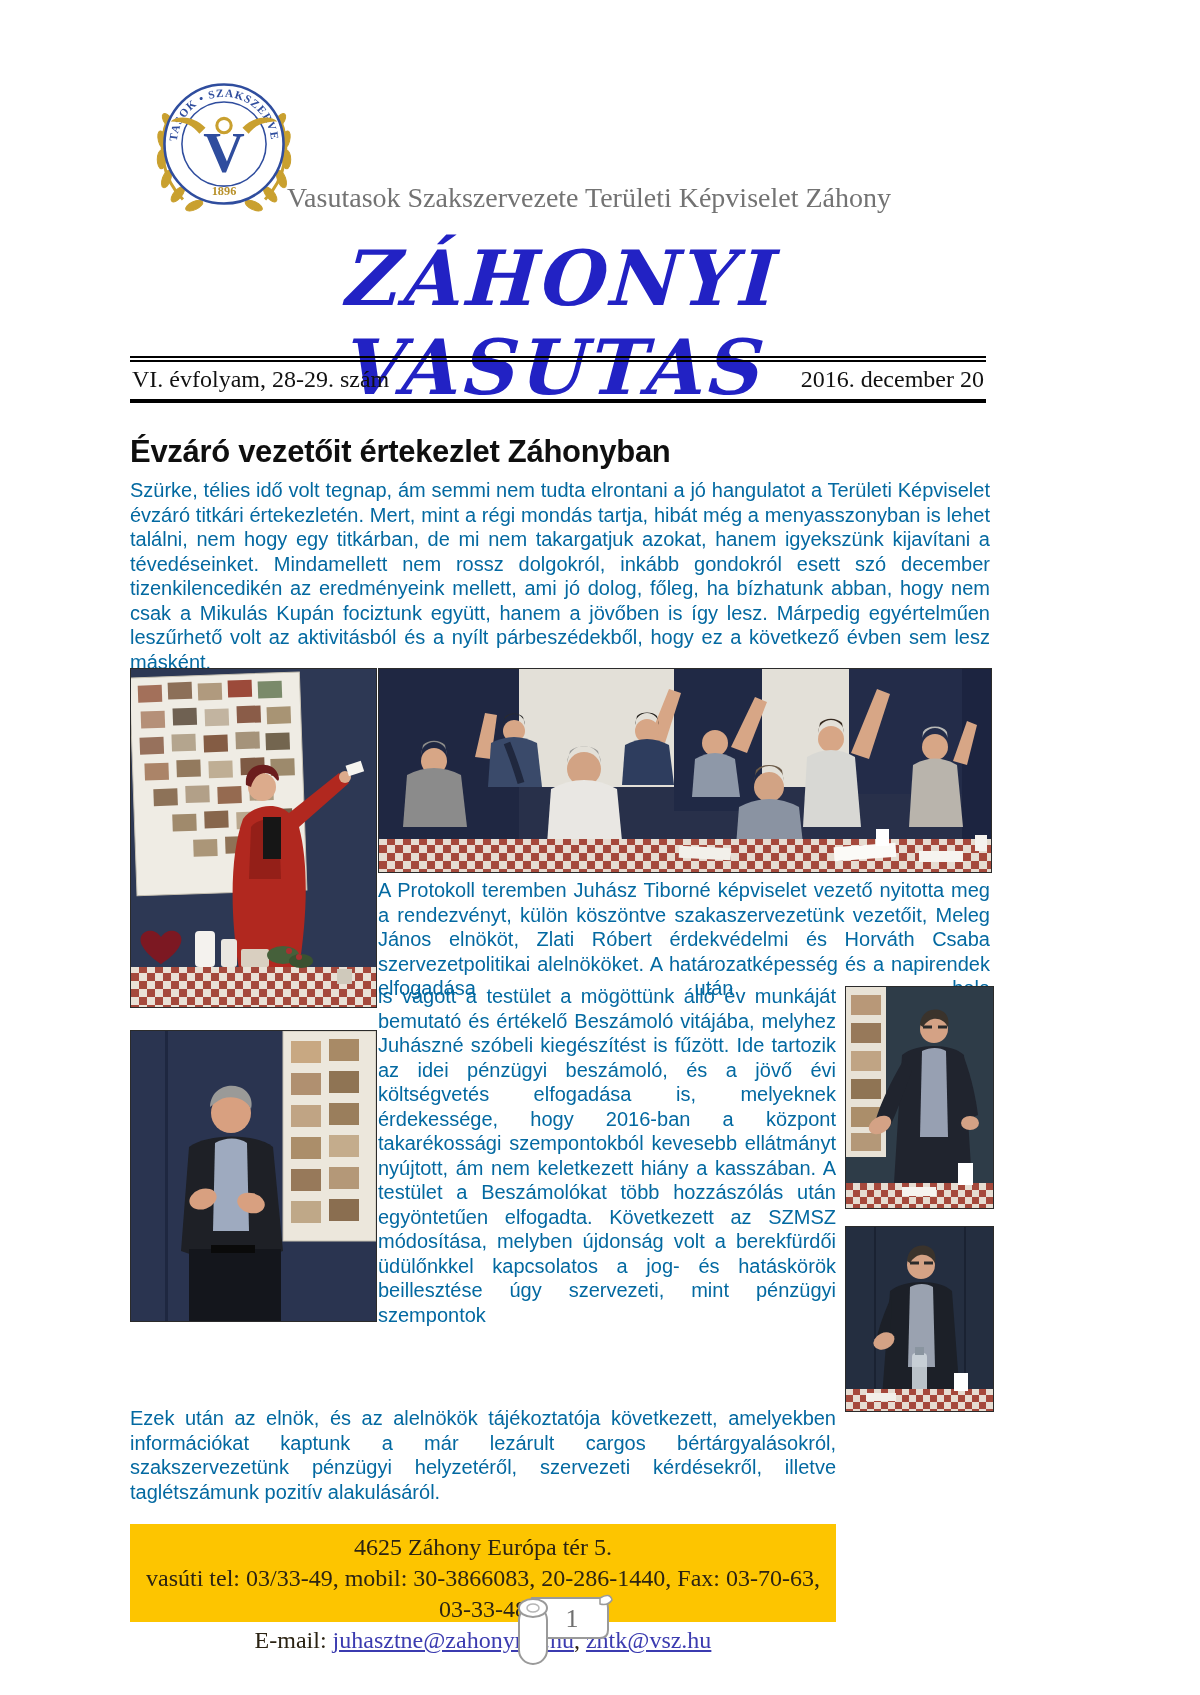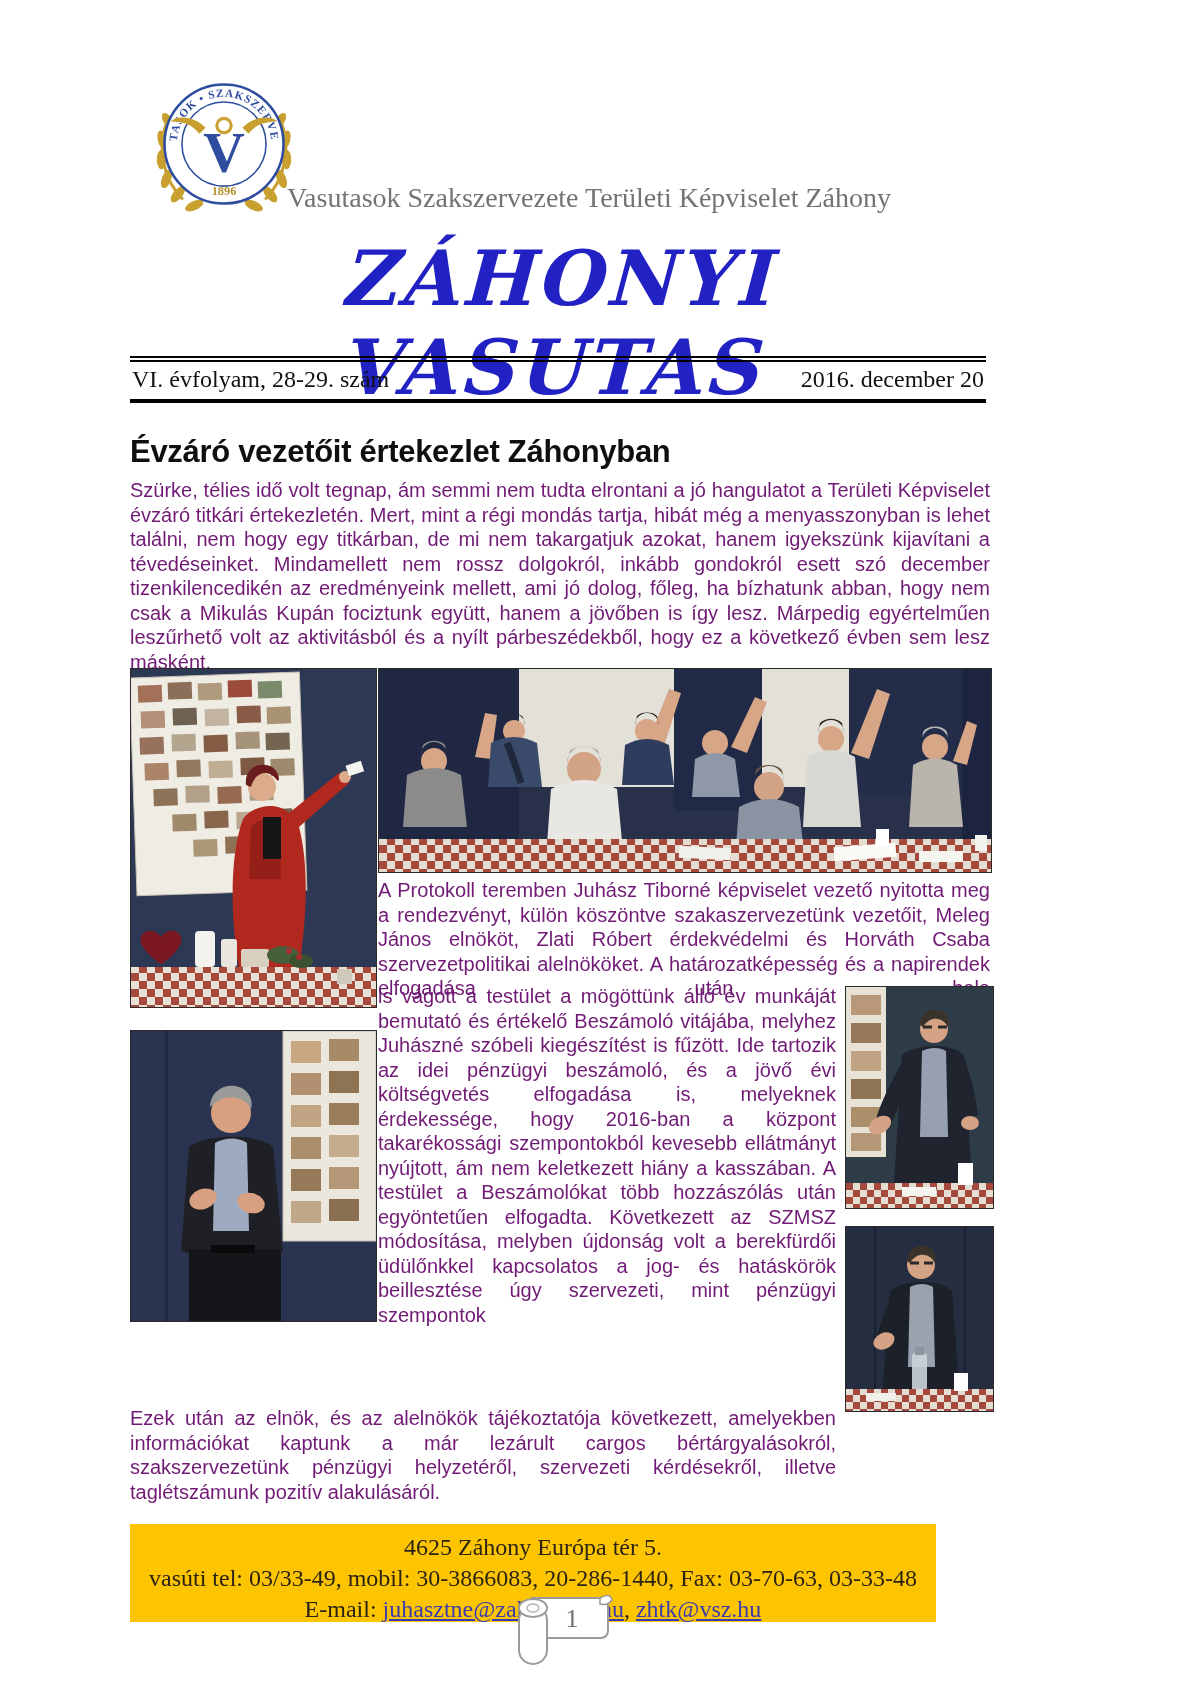--- a/index.html
+++ b/index.html
@@ -6,25 +6,25 @@
   .page{position:relative;width:1200px;height:1695px;background:#ffffff;overflow:hidden;
         font-family:"Liberation Sans",sans-serif;color:#1c1c1c;}
   .abs{position:absolute;}
   .org-line{font-family:"Liberation Serif",serif;font-size:28px;color:#737373;white-space:nowrap;}
   .masthead{width:860px;text-align:center;font-family:"DejaVu Serif",serif;font-style:italic;
             font-weight:bold;font-size:76px;color:#2222c4;letter-spacing:3px;transform:skewX(-4deg);}
   .issue-bar{width:852px;border-top:6px double #000;border-bottom:4px solid #000;
              display:flex;justify-content:space-between;align-items:flex-start;
              font-family:"Liberation Serif",serif;font-size:24px;color:#111;padding:4px 2px 6px 2px;}
   .headline{font-size:31px;font-weight:bold;color:#0f0f0f;letter-spacing:-0.3px;}
-  .body-text{font-size:20px;line-height:24.5px;text-align:justify;color:#701a75;}
+  .body-text{font-size:20px;line-height:24.5px;text-align:justify;color:#0369a1;}
   .just-last{text-align-last:justify;}
   .photo{border:1px solid #2b2b2b;background:#2c3550;}
   .photo svg{display:block;}
-  .footer-band{width:806px;height:98px;background:#fdc500;text-align:center;
+  .footer-band{width:706px;height:98px;background:#fdc500;text-align:center;
                font-family:"Liberation Serif",serif;font-size:24px;line-height:31px;color:#2b2313;
                padding-top:8px;box-sizing:border-box;}
   .footer-band a{color:#3b3bb0;text-decoration:underline;}
   .pagenum-text{font-family:"Liberation Serif",serif;font-size:26px;fill:#707070;}
   .logo-ring-text{font-family:"Liberation Serif",serif;font-size:11px;font-weight:bold;fill:#2f4d9e;letter-spacing:1px;}
   .logo-year{font-family:"Liberation Serif",serif;font-size:12px;font-weight:bold;fill:#b8912a;}
   .logo-v{font-family:"Liberation Serif",serif;font-size:56px;font-weight:bold;fill:#2f4d9e;}
 </style>
 </head>
 <body>

